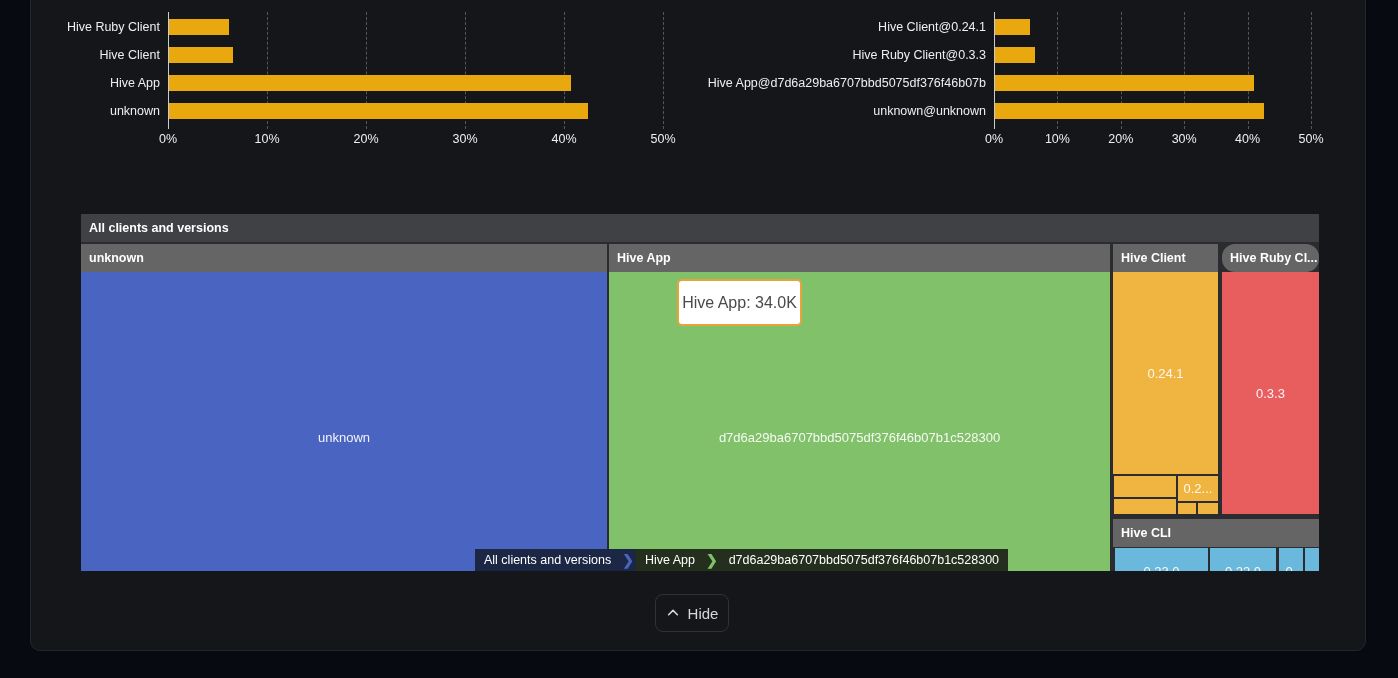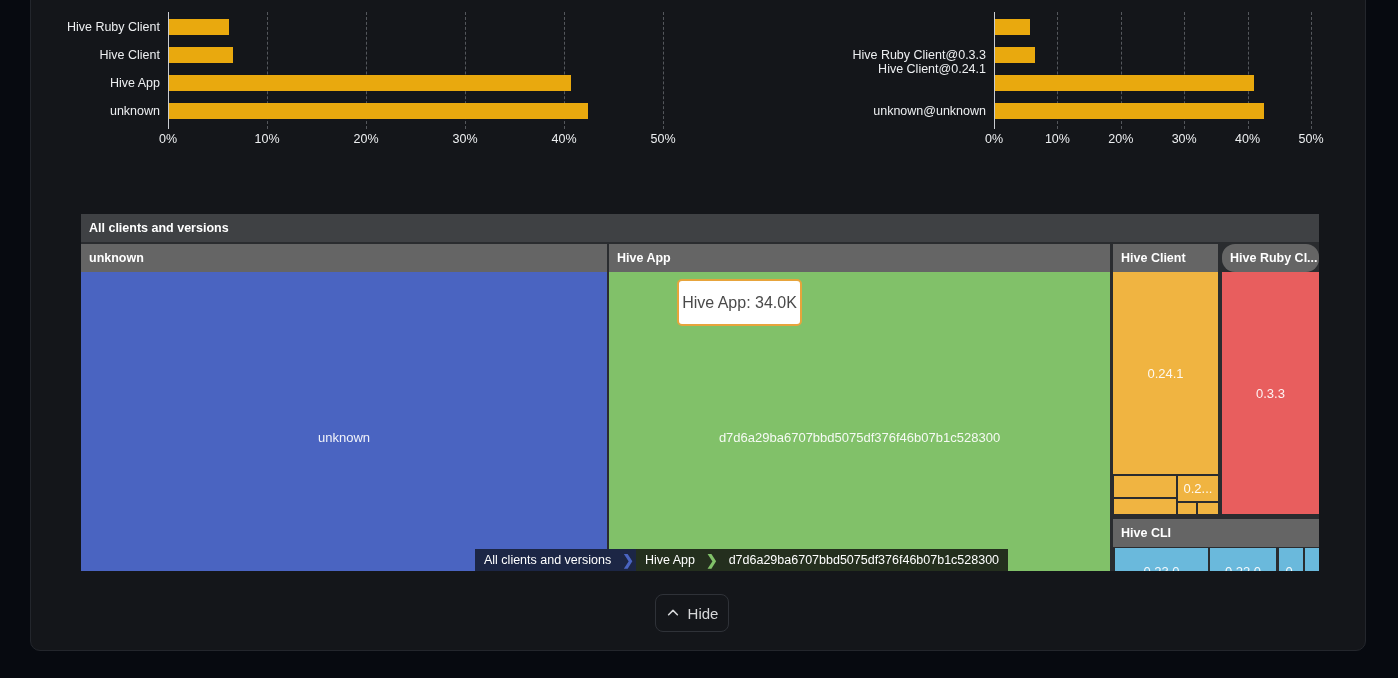--- a/index.html
+++ b/index.html
@@ -99,22 +99,23 @@
       <div class="gridline" style="left: calc(20% - 1px);"></div>
       <div class="gridline" style="left: calc(40% - 1px);"></div>
       <div class="gridline" style="left: calc(60% - 1px);"></div>
       <div class="gridline" style="left: calc(80% - 1px);"></div>
       <div class="gridline" style="left: calc(100% - 1px);"></div>
       <div class="bar" style="top: 7px; height: 16px; width: 11%; background: rgb(233, 169, 14);"></div>
       <div class="bar" style="top: 35px; height: 16px; width: 12.6%; background: rgb(233, 169, 14);"></div>
       <div class="bar" style="top: 63px; height: 16px; width: 81.6%; background: rgb(233, 169, 14);"></div>
       <div class="bar" style="top: 91px; height: 16px; width: 84.8%; background: rgb(233, 169, 14);"></div>
     </div>
-<div class="row-label" style="left: 0px; top: 5px; width: 296px; margin-top: 42px;">Hive Client@0.24.1</div>
+<div class="row-label" style="left: 0px; top: 5px; width: 296px;">Hive Client@0.24.1</div>
     <div class="row-label" style="left: 0px; top: 33px; width: 296px;">Hive Ruby Client@0.3.3</div>
+    <div class="row-label" style="left: 0px; top: 61px; width: 296px;">Hive App@d7d6a29ba6707bbd5075df376f46b07b</div>
     <div class="row-label" style="left: 0px; top: 89px; width: 296px;">unknown@unknown</div>
     <div class="tick" style="left: 274px;">0%</div>
     <div class="tick" style="left: 337.4px;">10%</div>
     <div class="tick" style="left: 400.8px;">20%</div>
     <div class="tick" style="left: 464.2px;">30%</div>
     <div class="tick" style="left: 527.6px;">40%</div>
     <div class="tick" style="left: 591px;">50%</div>
   </div>
 
 <div class="treemap">

